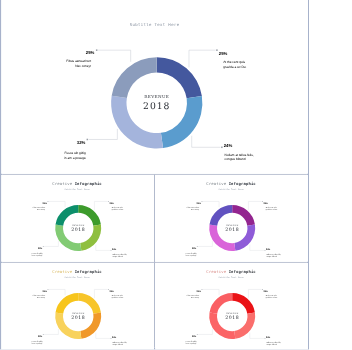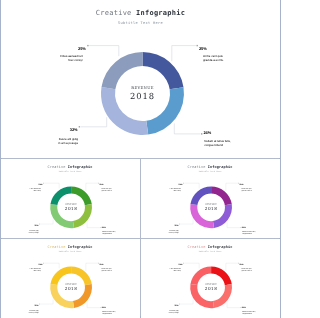--- a/index.html
+++ b/index.html
@@ -34,21 +34,20 @@
 </head>
 <body>
 
 <div id="page">
   <div class="frame"></div>
   <div class="divider div-h1"></div>
   <div class="divider div-h2"></div>
   <div class="divider div-v"></div>
   <div class="slide hero">
       <div class="inner">
-  <div class="title"><span class="l" style="color: rgb(111, 117, 127);">Creative</span> <span class="b" style="color: rgb(45, 51, 60);">Infographic</span></div>
   <div class="subtitle">Subtitle Text Here</div>
   <svg class="chart" width="279" height="158" viewBox="0 0 279 158">
           <path d="M141.50,52.00 A41.5,41.5 0 0 1 182.52,87.22 L168.68,89.34 A27.5,27.5 0 0 0 141.50,66.00 Z" fill="#44589e"></path>
           <path d="M182.52,87.22 A41.5,41.5 0 0 1 147.20,134.61 L145.28,120.74 A27.5,27.5 0 0 0 168.68,89.34 Z" fill="#5a9cce"></path>
           <path d="M147.20,134.61 A41.5,41.5 0 0 1 100.51,87.01 L114.34,89.20 A27.5,27.5 0 0 0 145.28,120.74 Z" fill="#a4b4dc"></path>
           <path d="M100.51,87.01 A41.5,41.5 0 0 1 141.50,52.00 L141.50,66.00 A27.5,27.5 0 0 0 114.34,89.20 Z" fill="#8b9cbc"></path>
           <g>
             <path d="M170.8,61.3 L170.8,45.6 L194.9,45.6" fill="none" stroke="#cbcfd6" stroke-width="0.5"></path>
             <rect x="195.5" y="44.9" width="1.4" height="1.4" fill="#9ba0a8"></rect>
             <text x="197.9" y="49.9" text-anchor="start" class="pct">25%</text>

